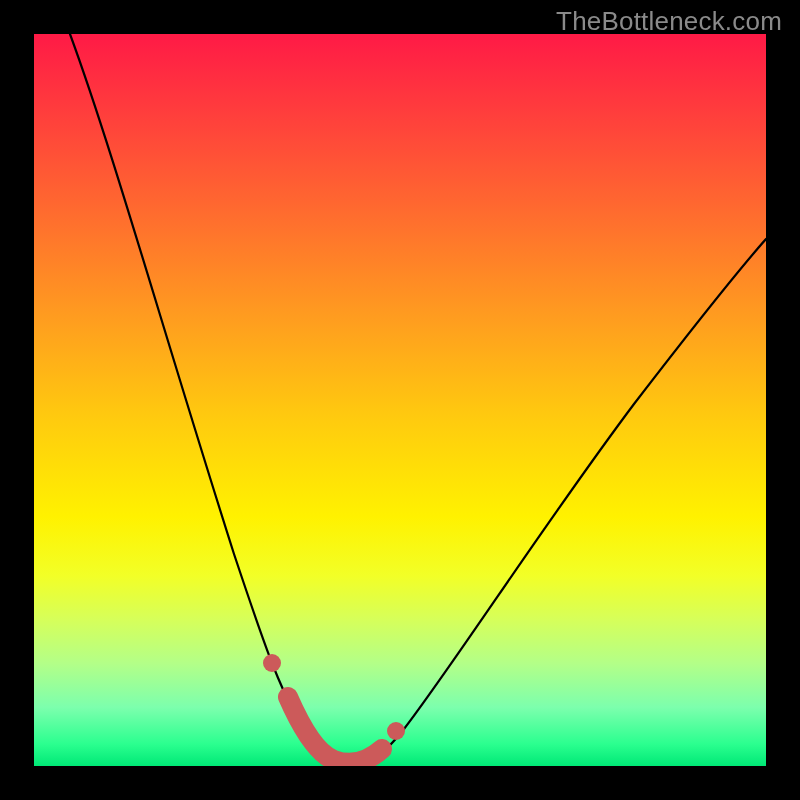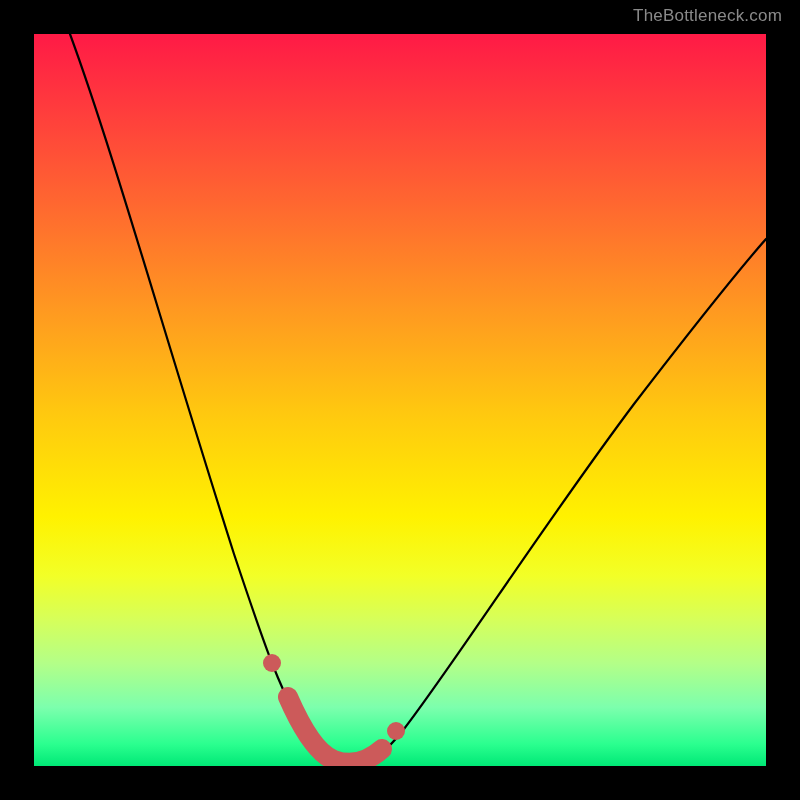--- a/index.html
+++ b/index.html
@@ -13,21 +13,21 @@
     #ffc90f 52%,
     #fff200 66%,
     #f2ff27 74%,
     #d6ff5a 80%,
     #b3ff88 86%,
     #7cffad 92%,
     #2bff8f 97%,
     #00e876 100%);
 }
 .curve{position:absolute;left:34px;top:34px;width:732px;height:732px;pointer-events:none}
-.watermark{position:absolute;top:6px;right:18px;color:#8a8a8a;font-size:17px;font-weight:400;letter-spacing:.2px}
+.watermark{position:absolute;top:6px;right:18px;color:#8a8a8a;font-size:26px;font-weight:400;letter-spacing:.2px}
 .curve path{stroke:#000;fill:none;stroke-width:2.2;stroke-linecap:round}
 .curve .thick{stroke:#cc5a5a;stroke-width:20;stroke-linecap:round;fill:none}
 .curve circle.dot{fill:#cc5a5a}
 </style>
 </head>
 <body>
 
 <div class="canvas">
   <div class="plot-bg"></div>
 

